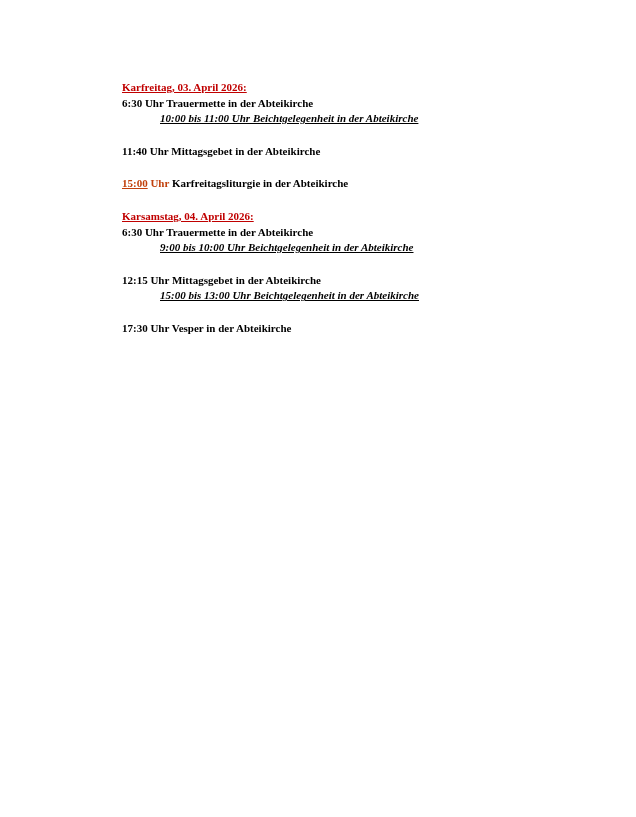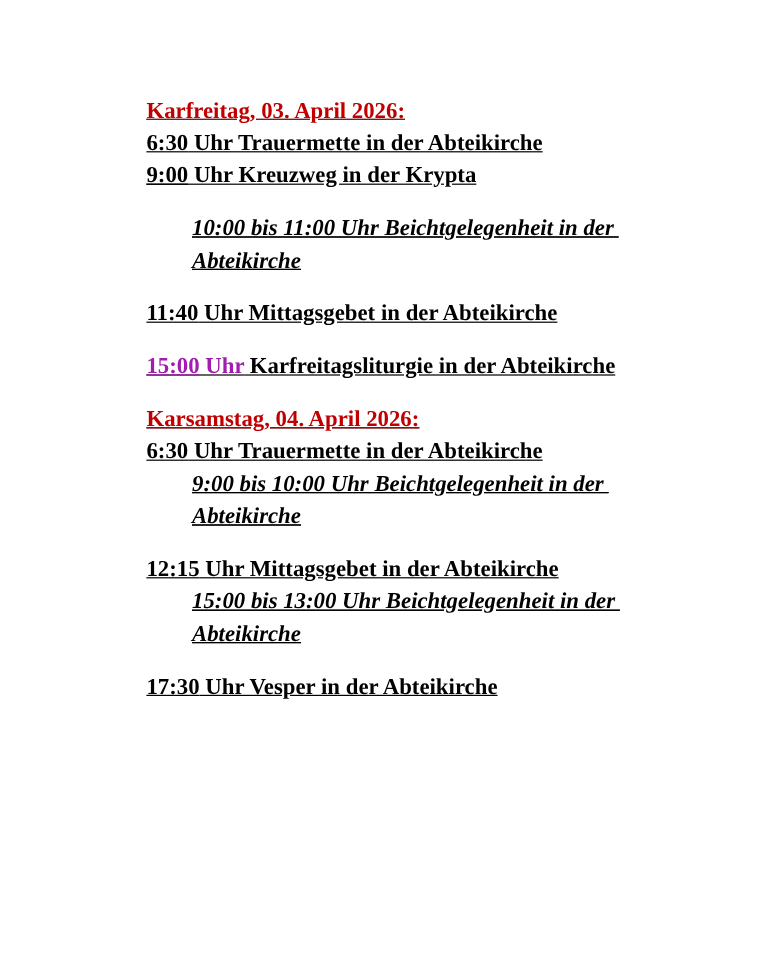--- a/index.html
+++ b/index.html
@@ -14,41 +14,40 @@
     color: #000000;
   }
   .page {
     position: relative;
     width: 636px;
     height: 817px;
     box-sizing: border-box;
     padding: 80px 100px 0 122px;
   }
   .doc {
-    font-size: 19px;
+    font-size: 11px;
     line-height: 1.42;
     font-weight: bold;
-    text-decoration: underline;
   }
   .block {
     margin: 0 0 17px 0;
   }
   .block.tight {
     margin-bottom: 0;
   }
   .line {
     white-space: pre-wrap;
   }
   .heading {
     color: #c00000;
     text-decoration: underline;
     font-weight: bold;
   }
   .red {
-    color: #a21caf;
+    color: #c2410c;
   }
   .u {
     text-decoration: underline;
   }
   .ital {
     font-style: italic;
     text-decoration: underline;
     font-weight: bold;
     margin-left: 38px;
   }
@@ -64,23 +63,20 @@
 <body>
 
 <div class="page">
   <div class="doc">
 
     <div class="block tight">
       <div class="line heading">Karfreitag, 03. April 2026:</div>
       <div class="line"><span>6:30</span><span> Uhr Trauermette in der Abteikirche</span></div>
     </div>
 
-    <div class="block">
-      <div class="line"><span class="u">9:00</span><span> Uhr Kreuzweg in der Krypta</span></div>
-    </div>
 
     <div class="block">
       <div class="line ital">10:00 bis 11:00 Uhr Beichtgelegenheit in der Abteikirche</div>
     </div>
 
     <div class="block">
       <div class="line"><span>11:40</span><span> Uhr Mittagsgebet in der Abteikirche</span></div>
     </div>
 
     <div class="block">

